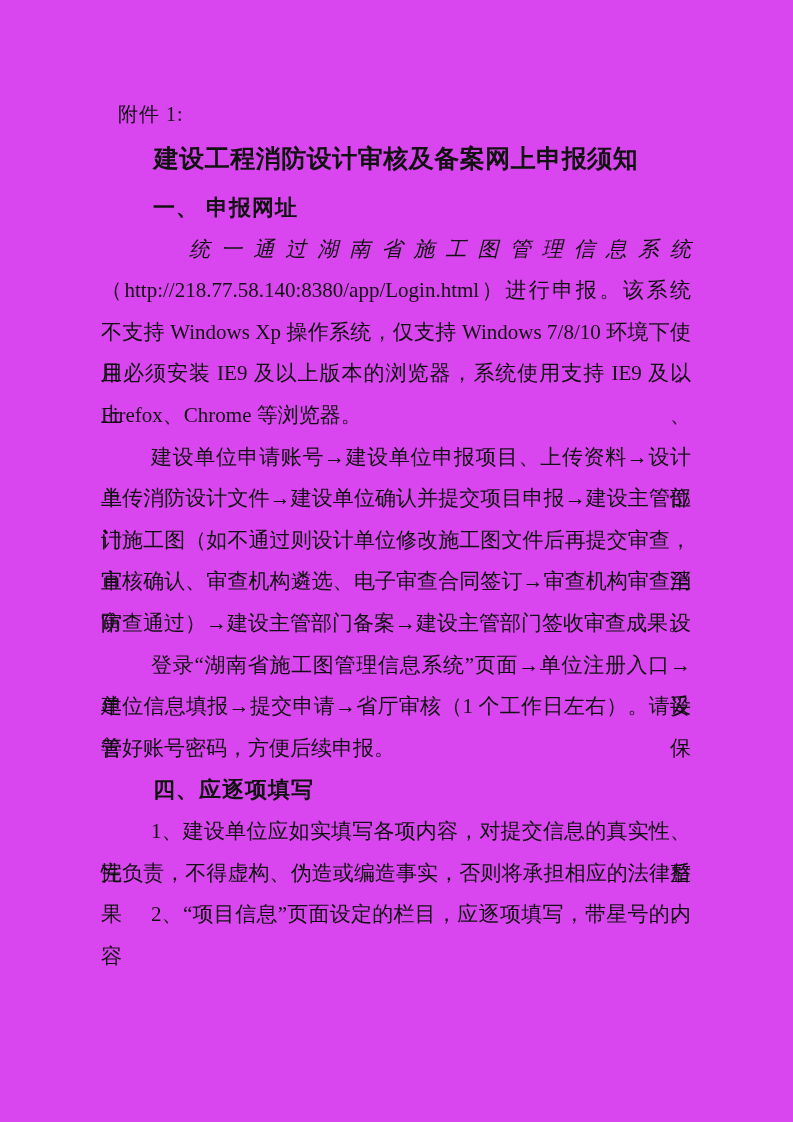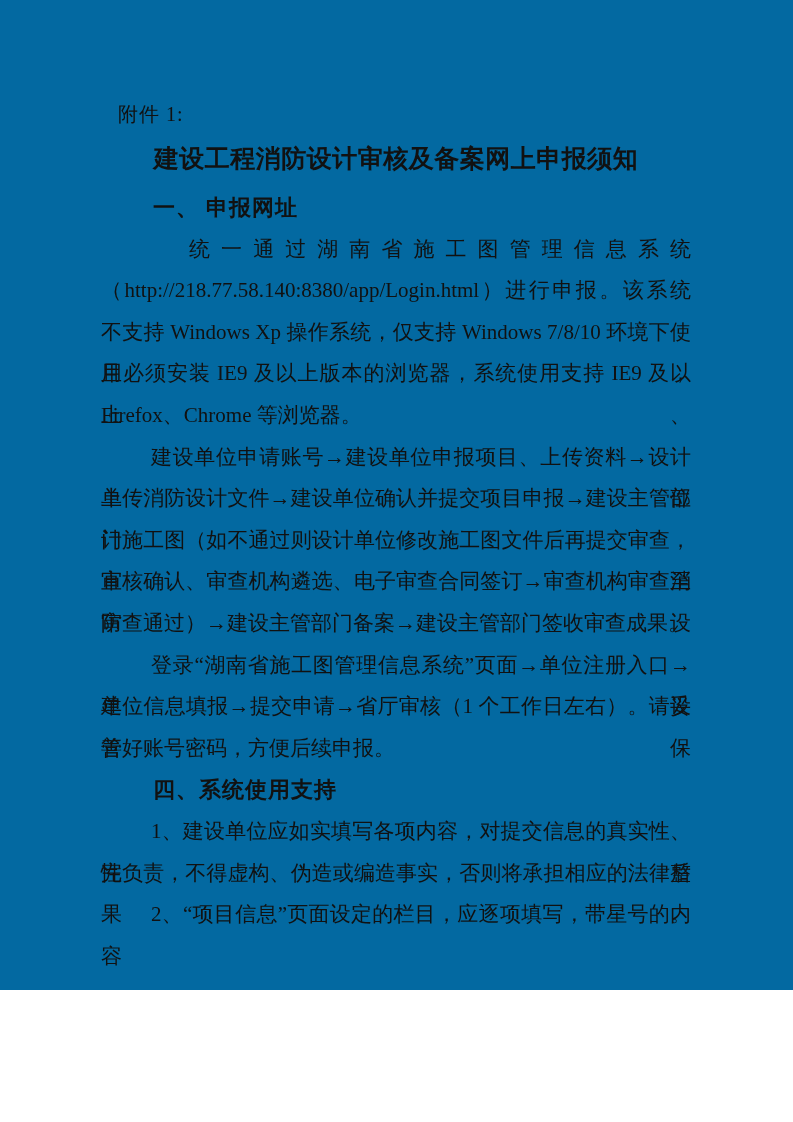--- a/index.html
+++ b/index.html
@@ -3,22 +3,22 @@
 <meta charset="utf-8">
 <style>
   html, body {
     margin: 0;
     padding: 0;
     background: #ffffff;
   }
   .page {
     position: relative;
     width: 793px;
-    height: 990px;
-    background: #0369a1;
+    height: 1122px;
+    background: #d946ef;
     overflow: hidden;
     font-family: "Liberation Serif", serif;
     color: #111111;
   }
   .content {
     position: absolute;
     left: 101px;
     top: 0;
     width: 590px;
   }
@@ -47,20 +47,21 @@
   }
   .jline {
     text-align: justify;
     text-align-last: justify;
   }
   .indent {
     text-indent: 50px;
   }
   .spread {
     padding-left: 88px;
+    font-style: italic;
   }
   .heading {
     font-family: "Liberation Sans", sans-serif;
     font-weight: bold;
     font-size: 22px;
     padding-left: 52px;
     letter-spacing: 1px;
   }
   .page-number {
     position: absolute;
@@ -96,21 +97,21 @@
       <div class="line jline indent">建设单位申请账号→建设单位申报项目、上传资料→设计单位</div>
       <div class="line jline">上传消防设计文件→建设单位确认并提交项目申报→建设主管部门</div>
       <div class="line jline">计施工图（如不通过则设计单位修改施工图文件后再提交审查，直至</div>
       <div class="line jline">审核确认、审查机构遴选、电子审查合同签订→审查机构审查消防设</div>
       <div class="line">审查通过）→建设主管部门备案→建设主管部门签收审查成果。</div>
 
       <div class="line jline indent">登录“湖南省施工图管理信息系统”页面→单位注册入口→建设</div>
       <div class="line jline">单位信息填报→提交申请→省厅审核（1 个工作日左右）。请妥善保</div>
       <div class="line">管好账号密码，方便后续申报。</div>
 
-      <div class="line heading">四、系统使用支持</div>
+      <div class="line heading">四、应逐项填写</div>
       <div class="line jline indent">1、建设单位应如实填写各项内容，对提交信息的真实性、完整</div>
       <div class="line jline">性负责，不得虚构、伪造或编造事实，否则将承担相应的法律后果。</div>
       <div class="line jline indent">2、“项目信息”页面设定的栏目，应逐项填写，带星号的内容</div>
 
     </div>
   </div>
 
 </div>
 
 </body></html>

